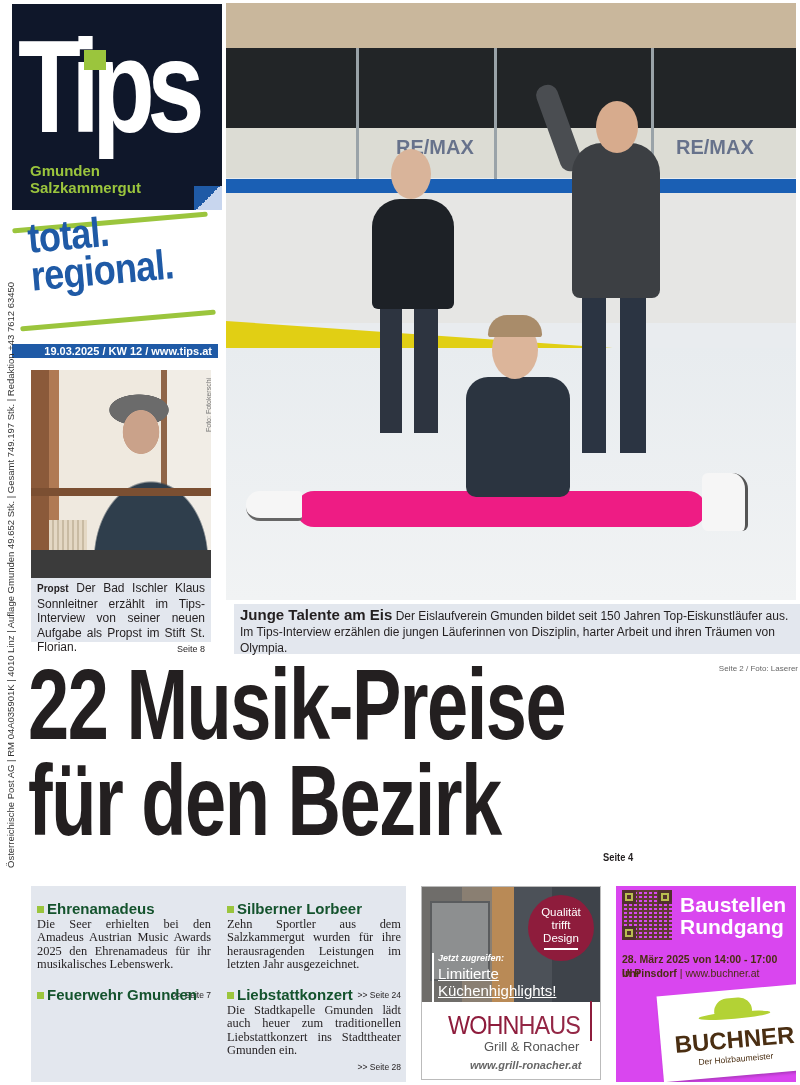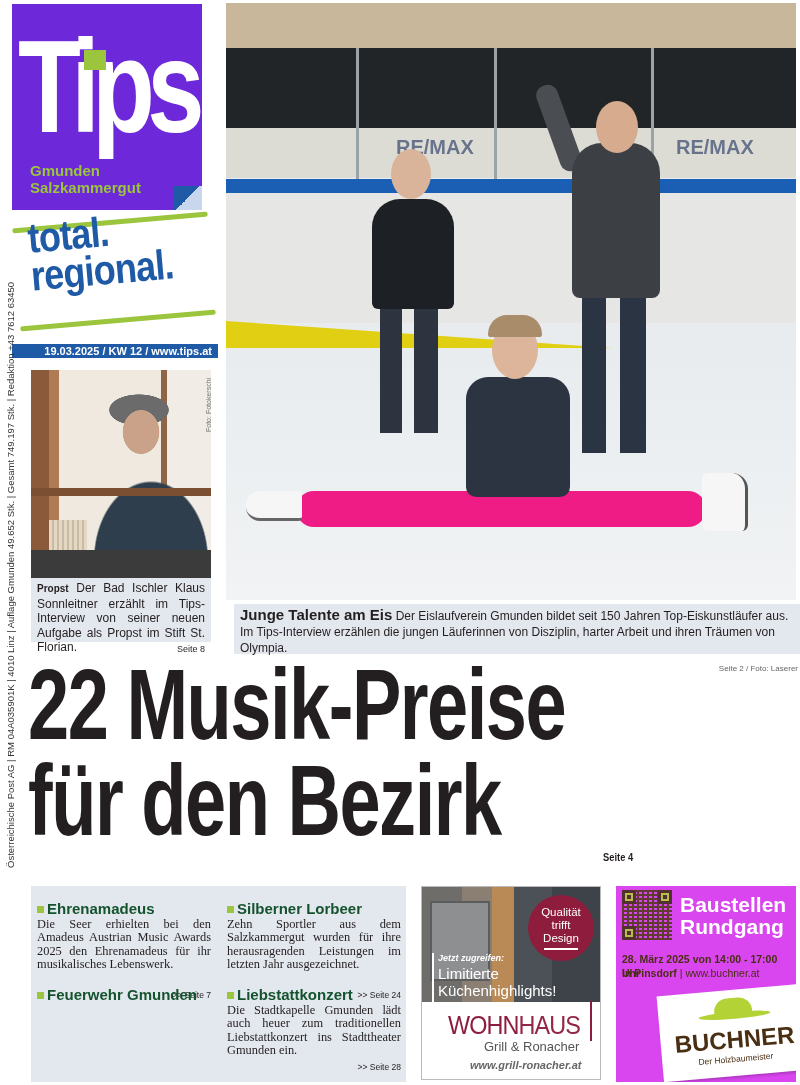--- a/index.html
+++ b/index.html
@@ -1,22 +1,22 @@
 <!DOCTYPE html>
 <html><head>
 <meta charset="utf-8">
 <style>
   * { box-sizing: border-box; margin: 0; padding: 0; }
   html, body { width: 800px; height: 1085px; background: #ffffff; overflow: hidden; }
   body { position: relative; font-family: "Liberation Sans", sans-serif; color: #231f20; }
 
   
   .logo {
-    position: absolute; left: 12px; top: 4px; width: 190px; height: 206px;
-    background: #6d28d9;
+    position: absolute; left: 12px; top: 4px; width: 210px; height: 206px;
+    background: #0f172a;
   }
   .logo-word {
     position: absolute; left: 6px; top: 18px;
     font-family: "Liberation Sans", sans-serif; font-weight: bold;
     font-size: 132px; line-height: 130px; letter-spacing: -10px;
     color: #ffffff; transform: scaleX(0.78); transform-origin: left top;
   }
   .logo-dot {
     position: absolute; left: 72px; top: 46px; width: 22px; height: 20px; background: #9bc53d;
   }
@@ -177,21 +177,21 @@
     position: absolute; left: 106px; top: 8px; width: 66px; height: 66px; border-radius: 50%;
     background: #8e1c3c; color: #ffffff; text-align: center;
     font-size: 11.5px; line-height: 13px; padding-top: 11px;
   }
   .aw-circle .uline { display:block; width: 34px; height: 2px; background:#ffffff; margin: 3px auto 0; }
   .aw-jetzt {
     position: absolute; left: 16px; top: 66px; color: #ffffff; font-size: 9px; font-weight: bold; font-style: italic;
   }
   .aw-bar { position:absolute; left:10px; top:66px; width:2px; height:50px; background:#ffffff; }
   .aw-big {
-    position: absolute; left: 16px; top: 78px; color: #ffffff; font-size: 15px; line-height: 17px;
+    position: absolute; left: 16px; top: 78px; color: #ffffff; font-size: 15px; line-height: 17px; text-decoration: underline;
   }
   .aw-brand {
     position: absolute; left: 26px; top: 124px; font-size: 26px; line-height: 28px; letter-spacing: -1px;
     color: #8e1c3c; transform: scaleX(0.9); transform-origin: left top;
   }
   .aw-brand .light { color: #8e1c3c; font-weight: normal; }
   .aw-brand .bold { font-weight: normal; }
   .aw-vline { position:absolute; left:168px; top:114px; width:2px; height:40px; background:#8e1c3c; }
   .aw-sub { position:absolute; left:62px; top:152px; font-size:13px; color:#555555; }
   .aw-url { position:absolute; left:48px; top:172px; font-size:11px; font-weight:bold; font-style:italic; color:#666666; }

